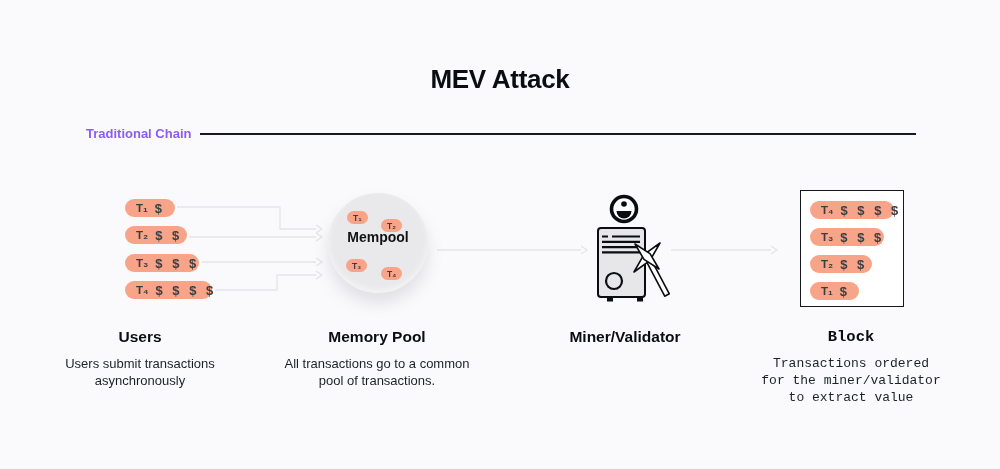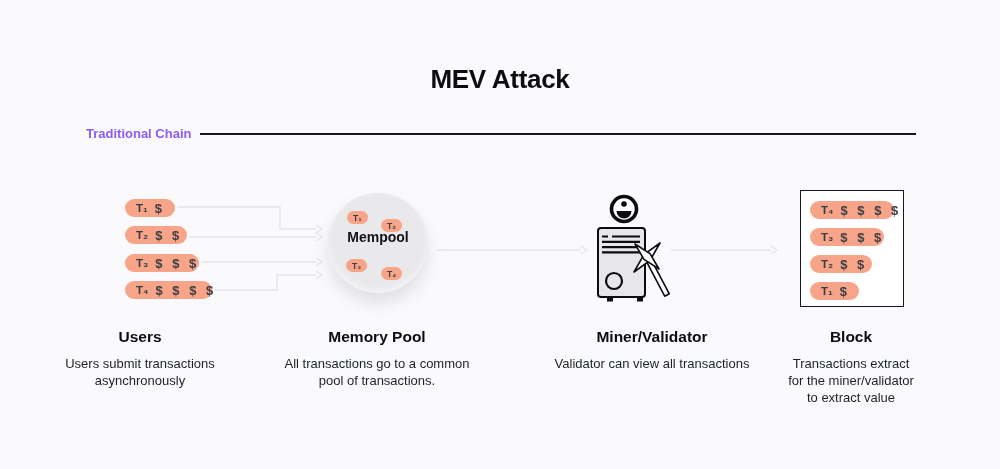--- a/index.html
+++ b/index.html
@@ -33,22 +33,22 @@
 
   .block-box{position:absolute;left:800px;top:190px;width:104px;height:117px;
     background:#ffffff;border:1.5px solid #15181c;box-sizing:border-box;}
   .block-box .pill{left:9px;}
 
   .caption{position:absolute;top:328px;text-align:center;}
   .caption h3{margin:0 0 9px 0;font-size:15.5px;font-weight:700;color:#0b0d10;}
   .caption .desc{font-size:13px;line-height:1.32;color:#1d2126;}
   .cap-users{left:40px;width:200px;}
   .cap-mempool{left:267px;width:220px;}
-  .cap-miner{left:530px;width:244px;}
-  .cap-block{left:756px;width:190px;}
+  .cap-miner{left:503px;width:244px;}
+  .cap-block{left:756px;width:190px;font-family:Liberation Mono, monospace;}
 </style>
 </head>
 <body>
 
 <div class="stage">
 
   <div class="page-title">MEV Attack</div>
 
   <div class="section-label">Traditional Chain</div>
   <div class="section-line"></div>
@@ -145,25 +145,24 @@
   <div class="caption cap-mempool">
     <h3>Memory Pool</h3>
     <div class="desc">
       <div>All transactions go to a common</div>
       <div>pool of transactions.</div>
     </div>
   </div>
   <div class="caption cap-miner">
     <h3>Miner/Validator</h3>
     <div class="desc">
-      <div>Validator can view all transactions</div>
     </div>
   </div>
   <div class="caption cap-block">
     <h3>Block</h3>
     <div class="desc">
-      <div>Transactions extract</div>
+      <div>Transactions ordered</div>
       <div>for the miner/validator</div>
       <div>to extract value</div>
     </div>
   </div>
 
 </div>
 
 </body></html>

